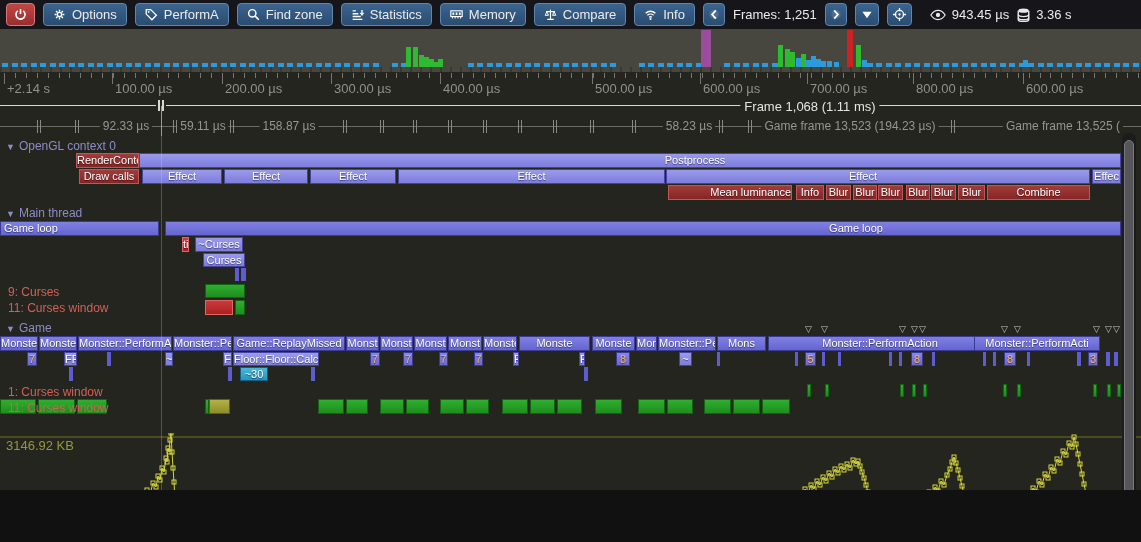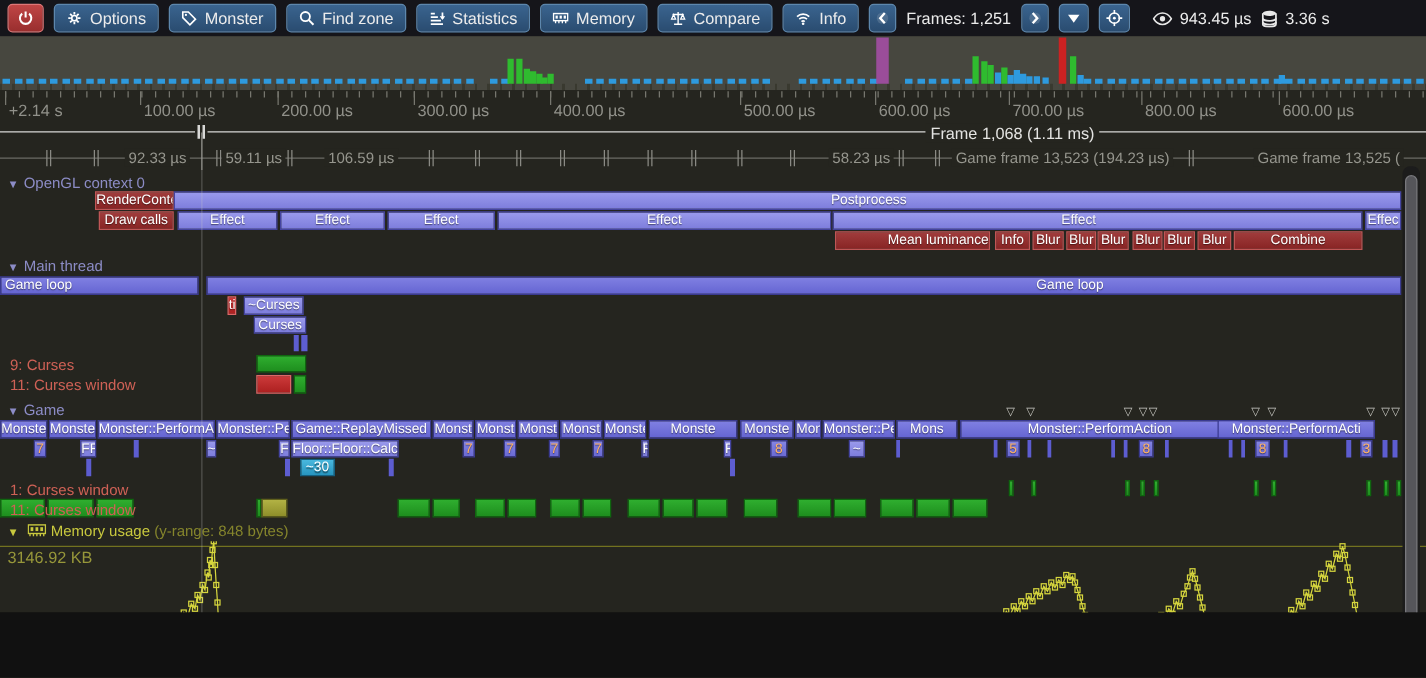--- a/index.html
+++ b/index.html
@@ -75,21 +75,21 @@
             <circle cx="8" cy="8" r="2.6" fill="none" stroke="#fff" stroke-width="1.6"></circle>
             <path d="M8 2v2.5M8 11.5V14M2 8h2.5M11.5 8H14M3.8 3.8l1.8 1.8M10.4 10.4l1.8 1.8M12.2 3.8l-1.8 1.8M5.6 10.4l-1.8 1.8" stroke="#fff" stroke-width="1.8"></path>
           </svg>
           <span>Options</span>
         </span>
         <span class="btn">
           <svg width="13" height="13" viewBox="0 0 16 16">
             <path d="M1.5 7.5V2h5.5L14 9l-5.5 5.5z" fill="none" stroke="#fff" stroke-width="1.6"></path>
             <circle cx="4.6" cy="4.8" r="1.1" fill="#fff"></circle>
           </svg>
-          <span>Monster</span>
+          <span>PerformA</span>
         </span>
         <span class="btn">
           <svg width="13" height="13" viewBox="0 0 16 16">
             <circle cx="6.5" cy="6.5" r="4.5" fill="none" stroke="#fff" stroke-width="1.8"></circle>
             <path d="M10 10l4.5 4.5" stroke="#fff" stroke-width="2"></path>
           </svg>
           <span>Find zone</span>
         </span>
         <span class="btn">
           <svg width="13" height="13" viewBox="0 0 16 16">
@@ -459,40 +459,29 @@
       <div class="mtick" style="left: 632px;"></div>
       <div class="mtick" style="left: 635px;"></div>
       <div class="mtick" style="left: 719px;"></div>
       <div class="mtick" style="left: 722px;"></div>
       <div class="mtick" style="left: 748px;"></div>
       <div class="mtick" style="left: 751px;"></div>
       <div class="mtick" style="left: 951px;"></div>
       <div class="mtick" style="left: 954px;"></div>
       <div class="mlab" style="left: 126px; transform: translateX(-50%);">92.33 µs</div>
       <div class="mlab" style="left: 203px; transform: translateX(-50%);">59.11 µs</div>
-      <div class="mlab" style="left: 289px; transform: translateX(-50%);">106.59 µs</div>
+      <div class="mlab" style="left: 289px; transform: translateX(-50%);">158.87 µs</div>
       <div class="mlab" style="left: 689px; transform: translateX(-50%);">58.23 µs</div>
       <div class="mlab" style="left: 850px; transform: translateX(-50%);">Game frame 13,523 (194.23 µs)</div>
       <div class="mlab" style="left: 1063px; transform: translateX(-50%);">Game frame 13,525 (</div>
     </div>
 
   <div class="shead" style="left:6px;top:139px"><span class="tri">▼</span><span>OpenGL context 0</span></div>
   <div class="shead" style="left:6px;top:206px"><span class="tri">▼</span><span>Main thread</span></div>
   <div class="shead" style="left:6px;top:321px"><span class="tri">▼</span><span>Game</span></div>
-  <div class="shead mem" style="left:6px;top:418px">
-    <span class="tri">▼</span>
-    <svg width="15" height="11" viewBox="0 0 16 12" style="vertical-align:-1px">
-        <rect x="0.5" y="1" width="15" height="7.5" fill="none" stroke="#c9c93e" stroke-width="1.2"></rect>
-        <rect x="2.5" y="3" width="2.4" height="3.4" fill="#c9c93e"></rect>
-        <rect x="6.8" y="3" width="2.4" height="3.4" fill="#c9c93e"></rect>
-        <rect x="11" y="3" width="2.4" height="3.4" fill="#c9c93e"></rect>
-        <path d="M2 8.5v2.5M5 8.5v2.5M8 8.5v2.5M11 8.5v2.5M14 8.5v2.5" stroke="#c9c93e" stroke-width="1.2"></path>
-      </svg>
-    <span>Memory usage</span> <span class="dim">(y-range: 848 bytes)</span>
-  </div>
 
   <div id="rows-layer">
       <div class="zb k_r" style="left: 76px; top: 153px; width: 63px; height: 15px;">RenderConte</div>
       <div class="zb k_pl" style="left: 139px; top: 153px; width: 982px; height: 15px;">
         <span class="lx" style="left: 555px;">Postprocess</span>
       </div>
       <div class="zb k_r" style="left: 79px; top: 169px; width: 60px; height: 15px;">Draw calls</div>
       <div class="zb k_pl" style="left: 142px; top: 169px; width: 80px; height: 15px;">Effect</div>
       <div class="zb k_pl" style="left: 224px; top: 169px; width: 84px; height: 15px;">Effect</div>
       <div class="zb k_pl" style="left: 310px; top: 169px; width: 86px; height: 15px;">Effect</div>

